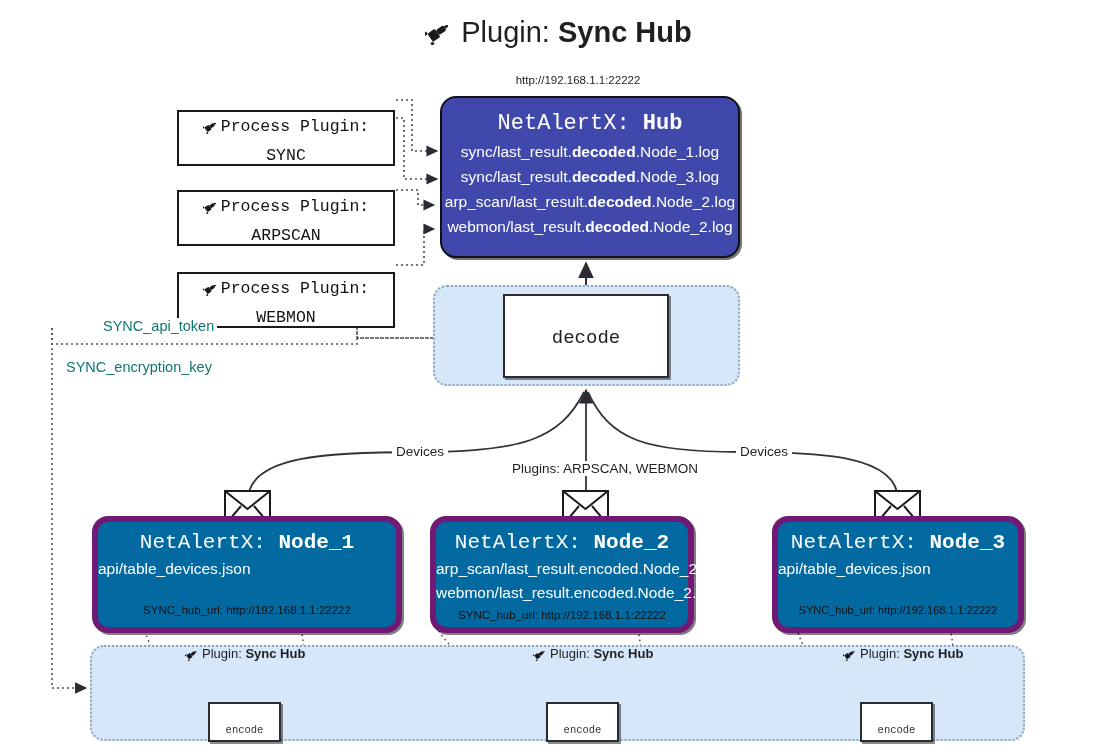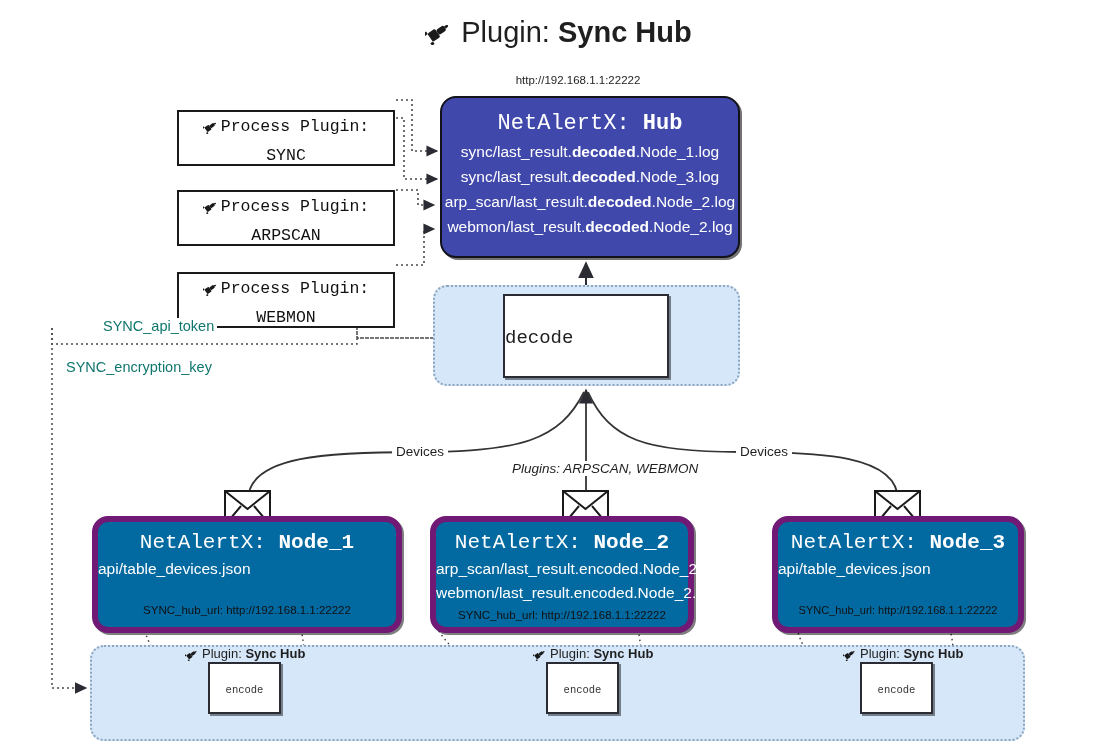--- a/index.html
+++ b/index.html
@@ -30,43 +30,43 @@
        font-family:"Liberation Mono","DejaVu Sans Mono",monospace;}
   #hub .hub-title b{font-weight:700;}
   #hub .logline{color:#fff;font-size:15.5px;text-align:center;margin-top:7px;white-space:nowrap;}
   #hub .logline b{font-weight:700;}
 
   
   #decode-region{left:433px;top:285px;width:307px;height:101px;background:#d6e7f9;
                  border:2px dotted #8ca6bf;border-radius:14px;}
   #decode-box{left:503px;top:294px;width:166px;height:84px;background:#fff;
               border:2px solid #2b2b33;box-shadow:2px 2px 0 rgba(0,0,0,.45);}
-  #decode-box span{display:block;text-align:left;line-height:84px;font-size:19px;
+  #decode-box span{display:block;text-align:center;line-height:84px;font-size:19px;
               font-family:"Liberation Mono","DejaVu Sans Mono",monospace;color:#1f1f1f;}
 
   
   .tok{font-size:14.5px;color:#0f766e;background:#fff;padding:0 3px;white-space:nowrap;}
 
   
   .node{height:117px;background:#0369a1;border:6px solid #701a75;border-radius:16px;
         box-shadow:2px 2px 0 rgba(0,0,0,.5);}
   .node .n-title{margin-top:9px;text-align:center;color:#fff;font-size:21px;
         font-family:"Liberation Mono","DejaVu Sans Mono",monospace;}
   .node .n-title b{font-weight:700;}
   .node .n-line{color:#fff;font-size:15.5px;text-align:left;margin-top:6px;white-space:nowrap;}
   .node .n-foot{color:#111;font-size:11.5px;text-align:center;white-space:nowrap;}
 
   
   #bottom-region{left:90px;top:645px;width:935px;height:96px;background:#d6e7f9;
                  border:2px dotted #8ca6bf;border-radius:14px;}
   .enc-label{font-size:13px;color:#1f1f1f;white-space:nowrap;}
   .enc-label .plug{display:inline-block;vertical-align:-3px;margin-right:2px;}
   .enc-label b{font-weight:700;}
-  .enc-box{width:73px;height:52px;background:#fff;border:2px solid #2b2b33;
-           box-shadow:2px 2px 0 rgba(0,0,0,.45);}
+  .enc-box{width:73px;height:40px;background:#fff;border:2px solid #2b2b33;
+           box-shadow:2px 2px 0 rgba(0,0,0,.45);margin-top:40px;}
   .enc-box span{display:block;text-align:center;line-height:52px;font-size:10.5px;
            font-family:"Liberation Mono","DejaVu Sans Mono",monospace;color:#333;}
 
   
   .edge-label{font-size:13.5px;color:#1f1f1f;background:#fff;padding:0 4px;white-space:nowrap;}
   svg.layer{position:absolute;left:0;top:0;width:1117px;height:754px;pointer-events:none;}
 </style>
 </head>
 <body>
 
@@ -190,21 +190,21 @@
 
   <div class="abs" id="decode-region"></div>
   <div class="abs" id="decode-box">
     <span>decode</span>
   </div>
 
   <div class="abs tok" style="left:100px;top:318px;">SYNC_api_token</div>
   <div class="abs tok" style="left:63px;top:359px;">SYNC_encryption_key</div>
 
   <div class="abs edge-label" style="left:392px;top:444px;">Devices</div>
-  <div class="abs edge-label" style="left:508px;top:461px;font-style:italic;">Plugins: ARPSCAN, WEBMON</div>
+  <div class="abs edge-label" style="left:508px;top:461px;">Plugins: ARPSCAN, WEBMON</div>
   <div class="abs edge-label" style="left:736px;top:444px;">Devices</div>
 
   <div class="abs" style="left:224px;top:490px;">
     <svg width="47" height="36" viewBox="0 0 47 36">
       <rect x="1" y="1" width="45" height="34" fill="#fff" stroke="#1a1a1a" stroke-width="2"></rect>
       <path d="M1,1 L23.5,19 L46,1" fill="none" stroke="#1a1a1a" stroke-width="2"></path>
       <path d="M1,35 L17,16 M46,35 L30,16" fill="none" stroke="#1a1a1a" stroke-width="2"></path>
     </svg>
   </div>
   <div class="abs" style="left:562px;top:490px;">

